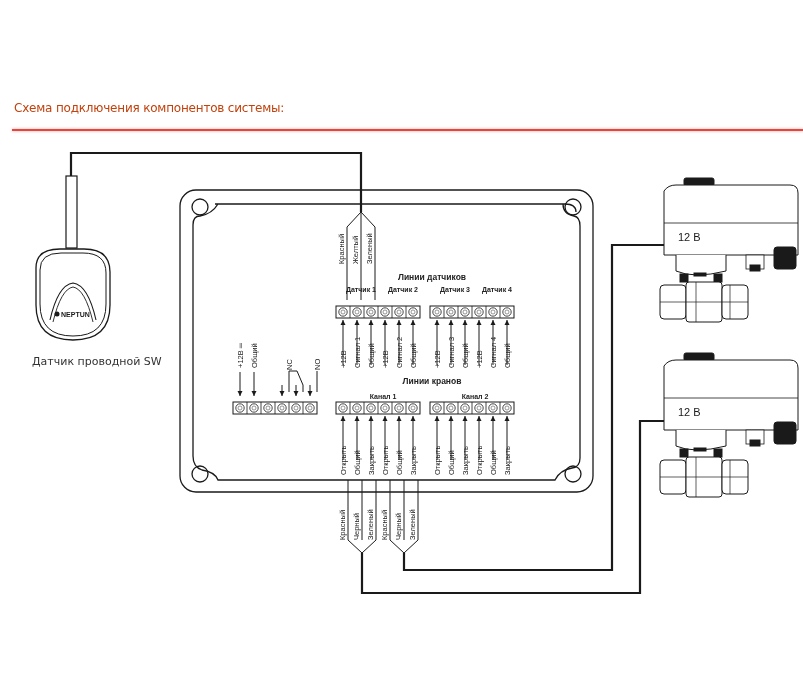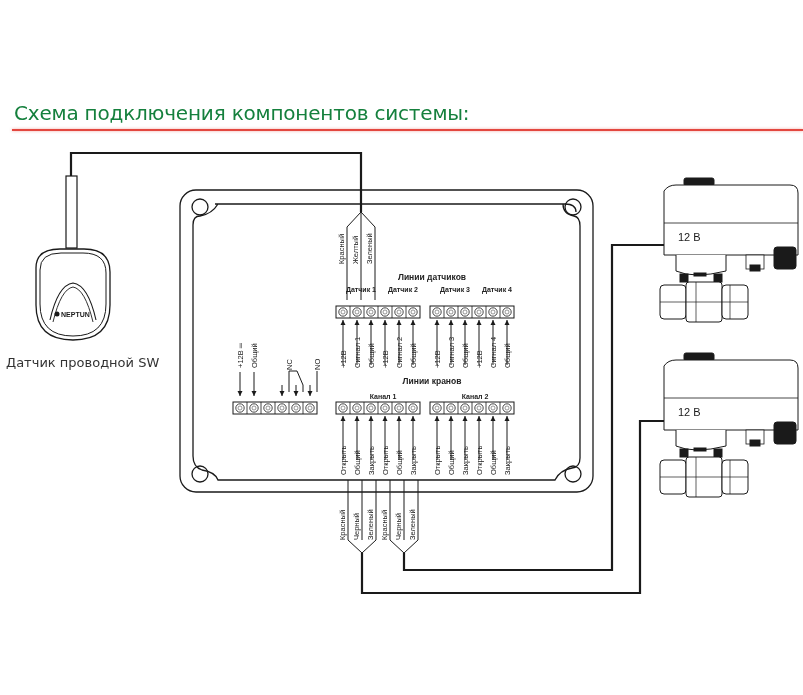--- a/index.html
+++ b/index.html
@@ -1,23 +1,23 @@
 <!DOCTYPE html>
 <html><head>
 <meta charset="utf-8">
 <style>
   html, body { margin: 0; padding: 0; background: #ffffff; }
   body { width: 803px; height: 695px; position: relative; overflow: hidden; font-family: "DejaVu Sans", sans-serif; }
-  #title { position: absolute; left: 14px; top: 101px; font-family: "DejaVu Sans", sans-serif; font-size: 20px; color: #15803d; letter-spacing: -0.2px; }
+  #title { position: absolute; left: 14px; top: 101px; font-family: "DejaVu Sans", sans-serif; font-size: 12px; color: #c2410c; letter-spacing: -0.2px; }
   #title-rule { position: absolute; left: 12px; top: 129px; width: 791px; height: 2px; background: #e3473f; box-shadow: 0 0 3px rgba(227,71,63,0.5); }
   svg#diagram { position: absolute; left: 0; top: 0; }
   .lbl { font-family: "Liberation Sans Narrow", "Liberation Sans", sans-serif; fill: #222; }
   .hdr { font-family: "Liberation Sans", sans-serif; font-weight: bold; fill: #222; }
   .small { font-size: 7.5px; }
-  .sensor-label { position: absolute; left: 6px; top: 355px; font-family: "DejaVu Sans", sans-serif; font-size: 13px; color: #333; }
+  .sensor-label { position: absolute; left: 32px; top: 355px; font-family: "DejaVu Sans", sans-serif; font-size: 11px; color: #333; }
 </style>
 </head>
 <body>
 
 <div id="title">Схема подключения компонентов системы:</div>
 <div id="title-rule"></div>
 
 <svg id="diagram" width="803" height="695" viewBox="0 0 803 695">
 
   <g fill="none" stroke="#1a1a1a" stroke-width="2.2">

